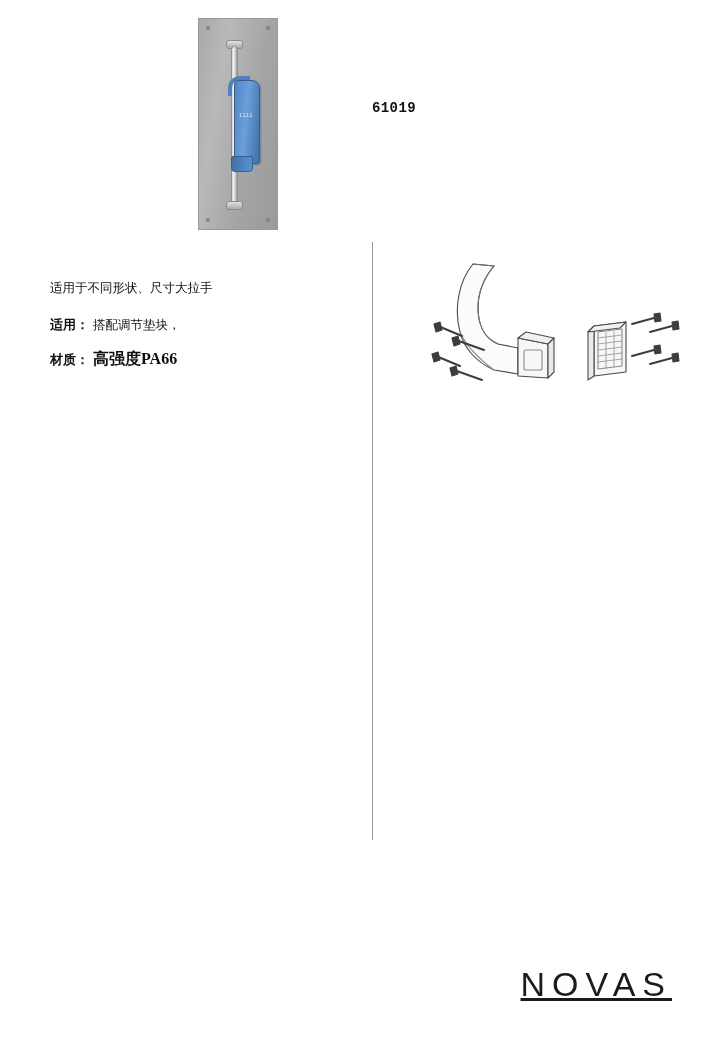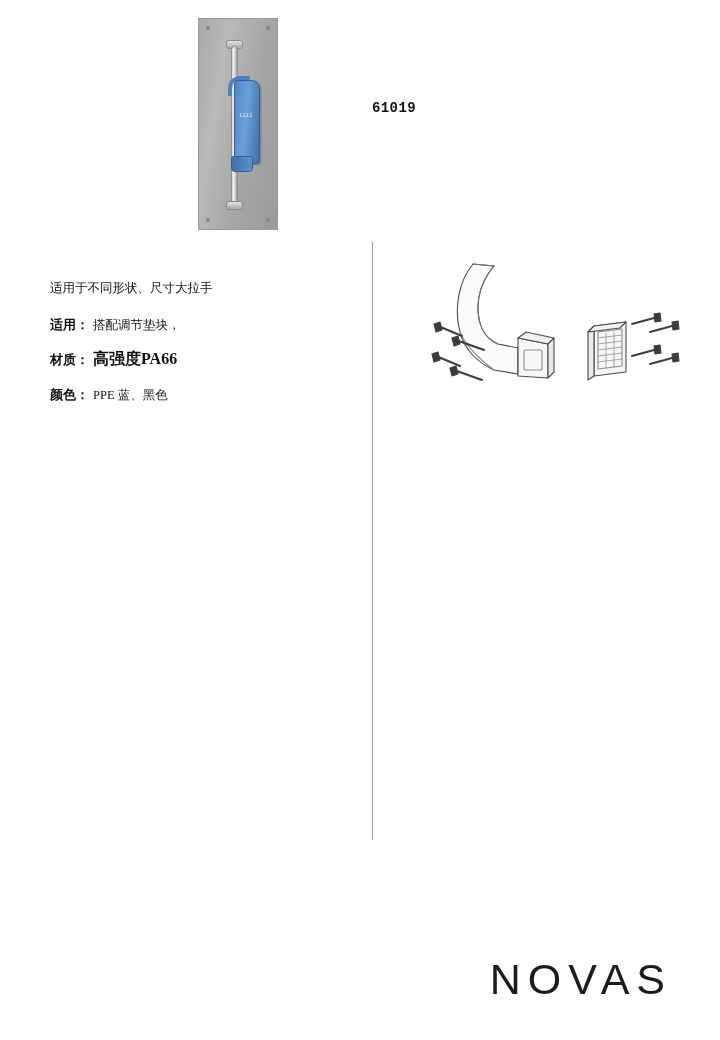--- a/index.html
+++ b/index.html
@@ -201,24 +201,25 @@
     height: 160px;
   }
   .diagram svg { display: block; }
 
   
   .brand {
     position: absolute;
     right: 48px;
     bottom: 36px;
     font-family: "Liberation Sans", sans-serif;
-    font-size: 43px;
+    font-size: 34px;
     letter-spacing: 7px;
     color: #1b1b1b;
     font-weight: 300;
+    text-decoration: underline;
   }
 </style>
 </head>
 <body>
 
 <div class="page">
 
   <div class="photo-wrap">
     <div class="photo-plate">
       <span class="plate-screw s1"></span>
@@ -249,24 +250,20 @@
     <div class="spec-row">
       <span class="spec-label">适用：</span>
       <span class="spec-value">搭配调节垫块，</span>
     </div>
 
     <div class="spec-row">
       <span class="spec-label">材质：</span>
       <span class="spec-value bold">高强度PA66</span>
     </div>
 
-    <div class="spec-row">
-      <span class="spec-label">颜色：</span>
-      <span class="spec-value">PPE 蓝、黑色</span>
-    </div>
 
 
   </div>
 
   <div class="diagram">
     <svg width="290" height="160" viewBox="0 0 290 160" fill="none">
       <g stroke="#4a4a4a" stroke-width="1.1" fill="none" stroke-linejoin="round" stroke-linecap="round">
 
         <path d="M75 12 C 60 30, 56 58, 62 80 C 66 96, 78 110, 96 118 L 120 122 L 120 96 L 100 92 C 86 86, 80 72, 80 56 C 80 40, 86 26, 96 14 Z" fill="#fbfbfb"></path>
         <path d="M96 14 C 86 26, 80 40, 80 56 C 80 72, 86 86, 100 92" stroke="#707070"></path>

